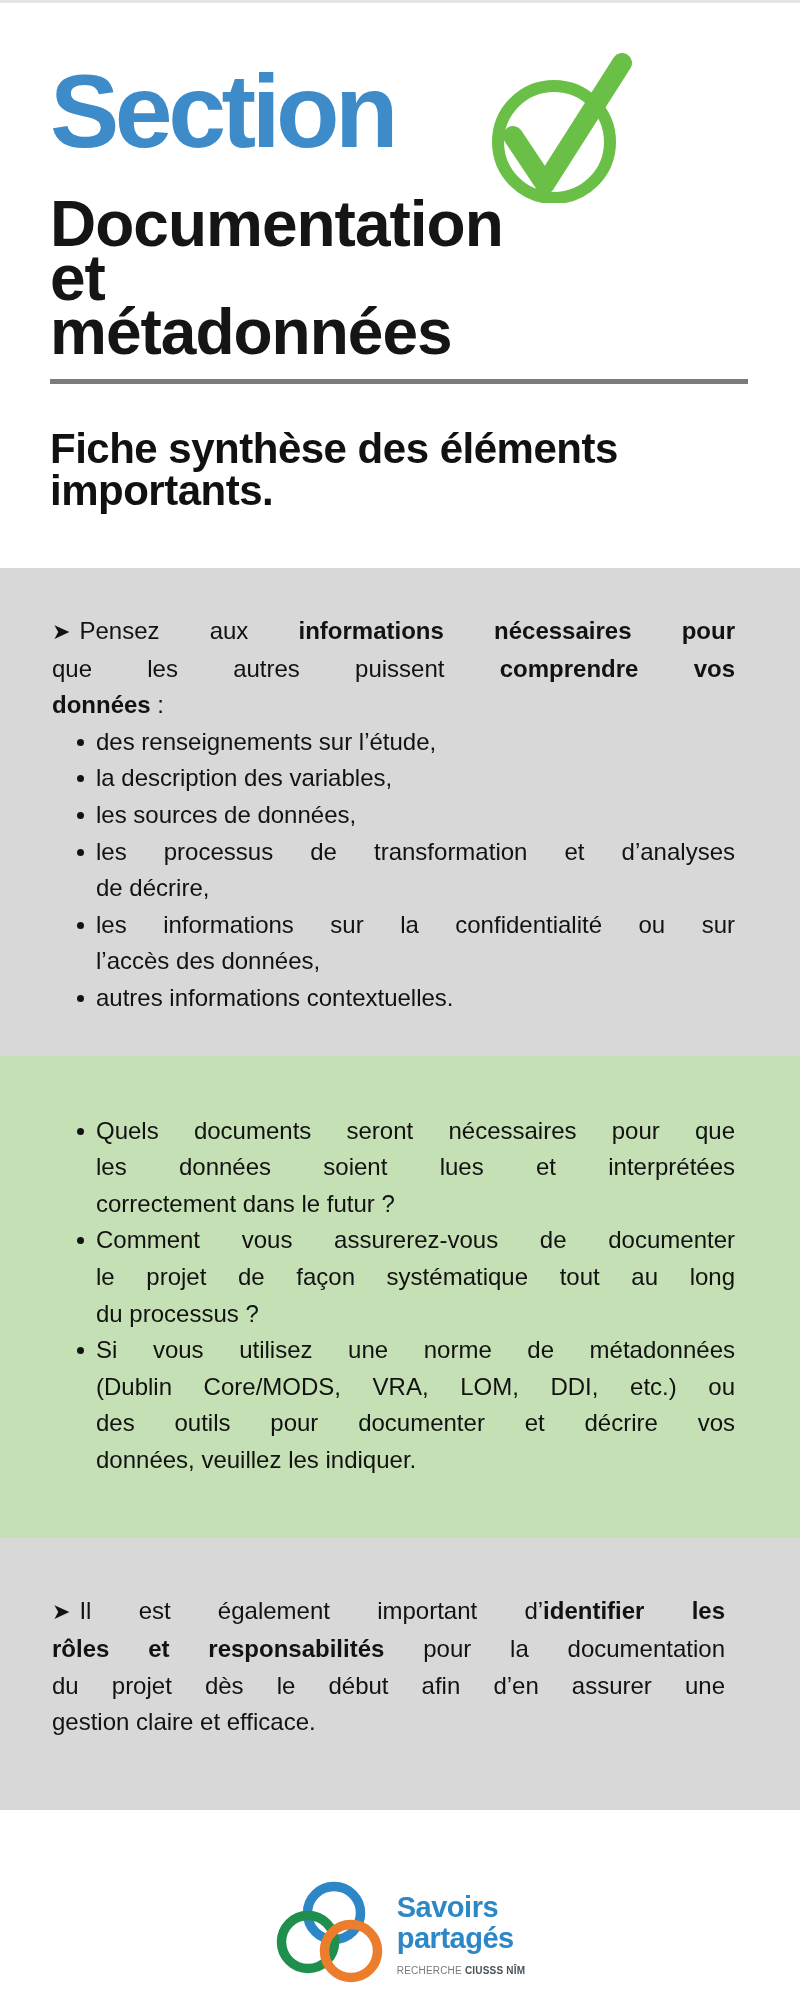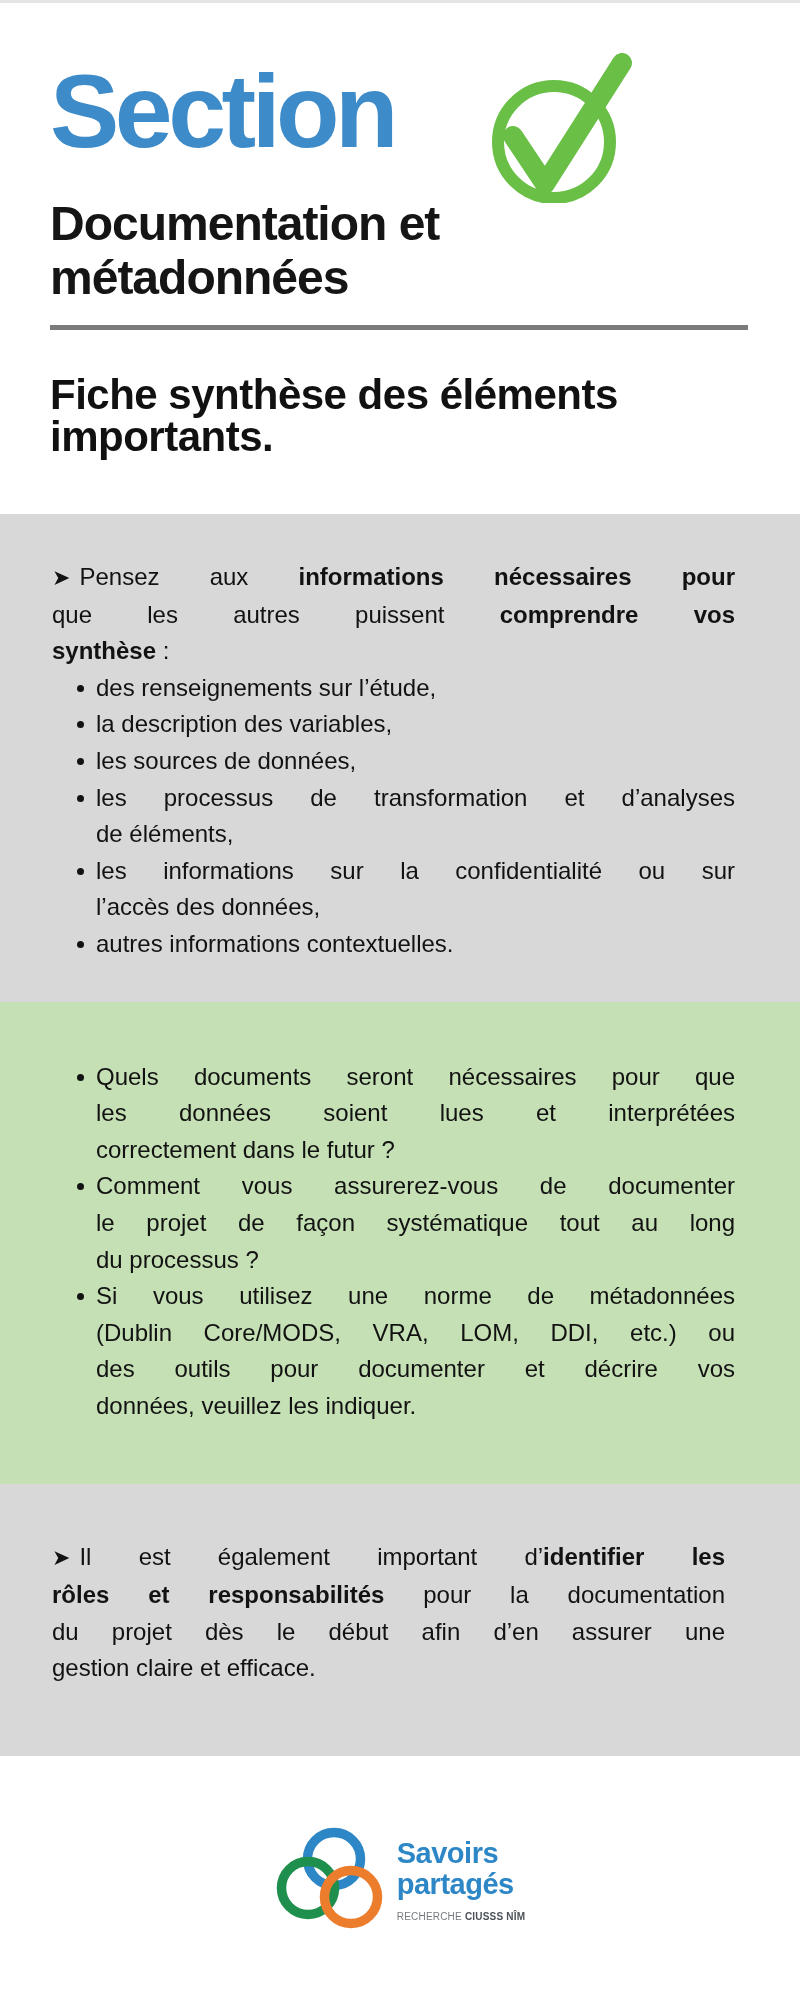--- a/index.html
+++ b/index.html
@@ -22,21 +22,21 @@
     font-family:"Liberation Sans","DejaVu Sans",sans-serif;
   }
   .top-strip{height:3px;background:#e5e5e5;}
   header{position:relative;padding:56px 50px 0 50px;}
   h1.section-title{
     margin:0;font-size:104px;line-height:104px;font-weight:700;
     letter-spacing:-4.5px;color:var(--blue-title);
   }
   .check-wrap{position:absolute;left:485px;top:50px;width:150px;height:150px;}
   h2.subtitle{
-    margin:34px 0 0 0;font-size:48px;line-height:54px;font-weight:700;
+    margin:34px 0 0 0;font-size:64px;line-height:54px;font-weight:700;
     letter-spacing:-1px;color:#151515;width:440px;
   }
   .rule{margin-top:20px;height:5px;width:698px;background:var(--rule-gray);}
   .tagline{
     margin-top:44px;font-size:42px;line-height:42px;font-weight:700;
     letter-spacing:-0.5px;color:#111;
   }
   section.band{font-size:24px;}
   section.band.gray{background:var(--band-gray);}
   section.band.green{background:var(--band-green);}
@@ -81,35 +81,35 @@
 
   <h2 class="subtitle">Documentation et métadonnées</h2>
   <div class="rule"></div>
   <div class="tagline">Fiche synthèse des éléments importants.</div>
 </header>
 
 <section class="band gray" id="band-informations">
   <div class="lead">
       <div class="tline just"><span class="arrow">➤</span><span>Pensez aux </span><strong>informations nécessaires pour</strong></div>
       <div class="tline just"><span>que les autres puissent </span><strong>comprendre vos</strong></div>
-      <div class="tline"><strong>synthèse</strong><span> :</span></div>
+      <div class="tline"><strong>données</strong><span> :</span></div>
     </div>
   <ul class="bullets">
       <li>
         <div class="tline"><span>des renseignements sur l’étude,</span></div>
       </li>
       <li>
         <div class="tline"><span>la description des variables,</span></div>
       </li>
       <li>
         <div class="tline"><span>les sources de données,</span></div>
       </li>
       <li>
         <div class="tline just"><span>les processus de transformation et d’analyses</span></div>
-        <div class="tline"><span>de éléments,</span></div>
+        <div class="tline"><span>de décrire,</span></div>
       </li>
       <li>
         <div class="tline just"><span>les informations sur la confidentialité ou sur</span></div>
         <div class="tline"><span>l’accès des données,</span></div>
       </li>
       <li>
         <div class="tline"><span>autres informations contextuelles.</span></div>
       </li>
     </ul>
 </section>

